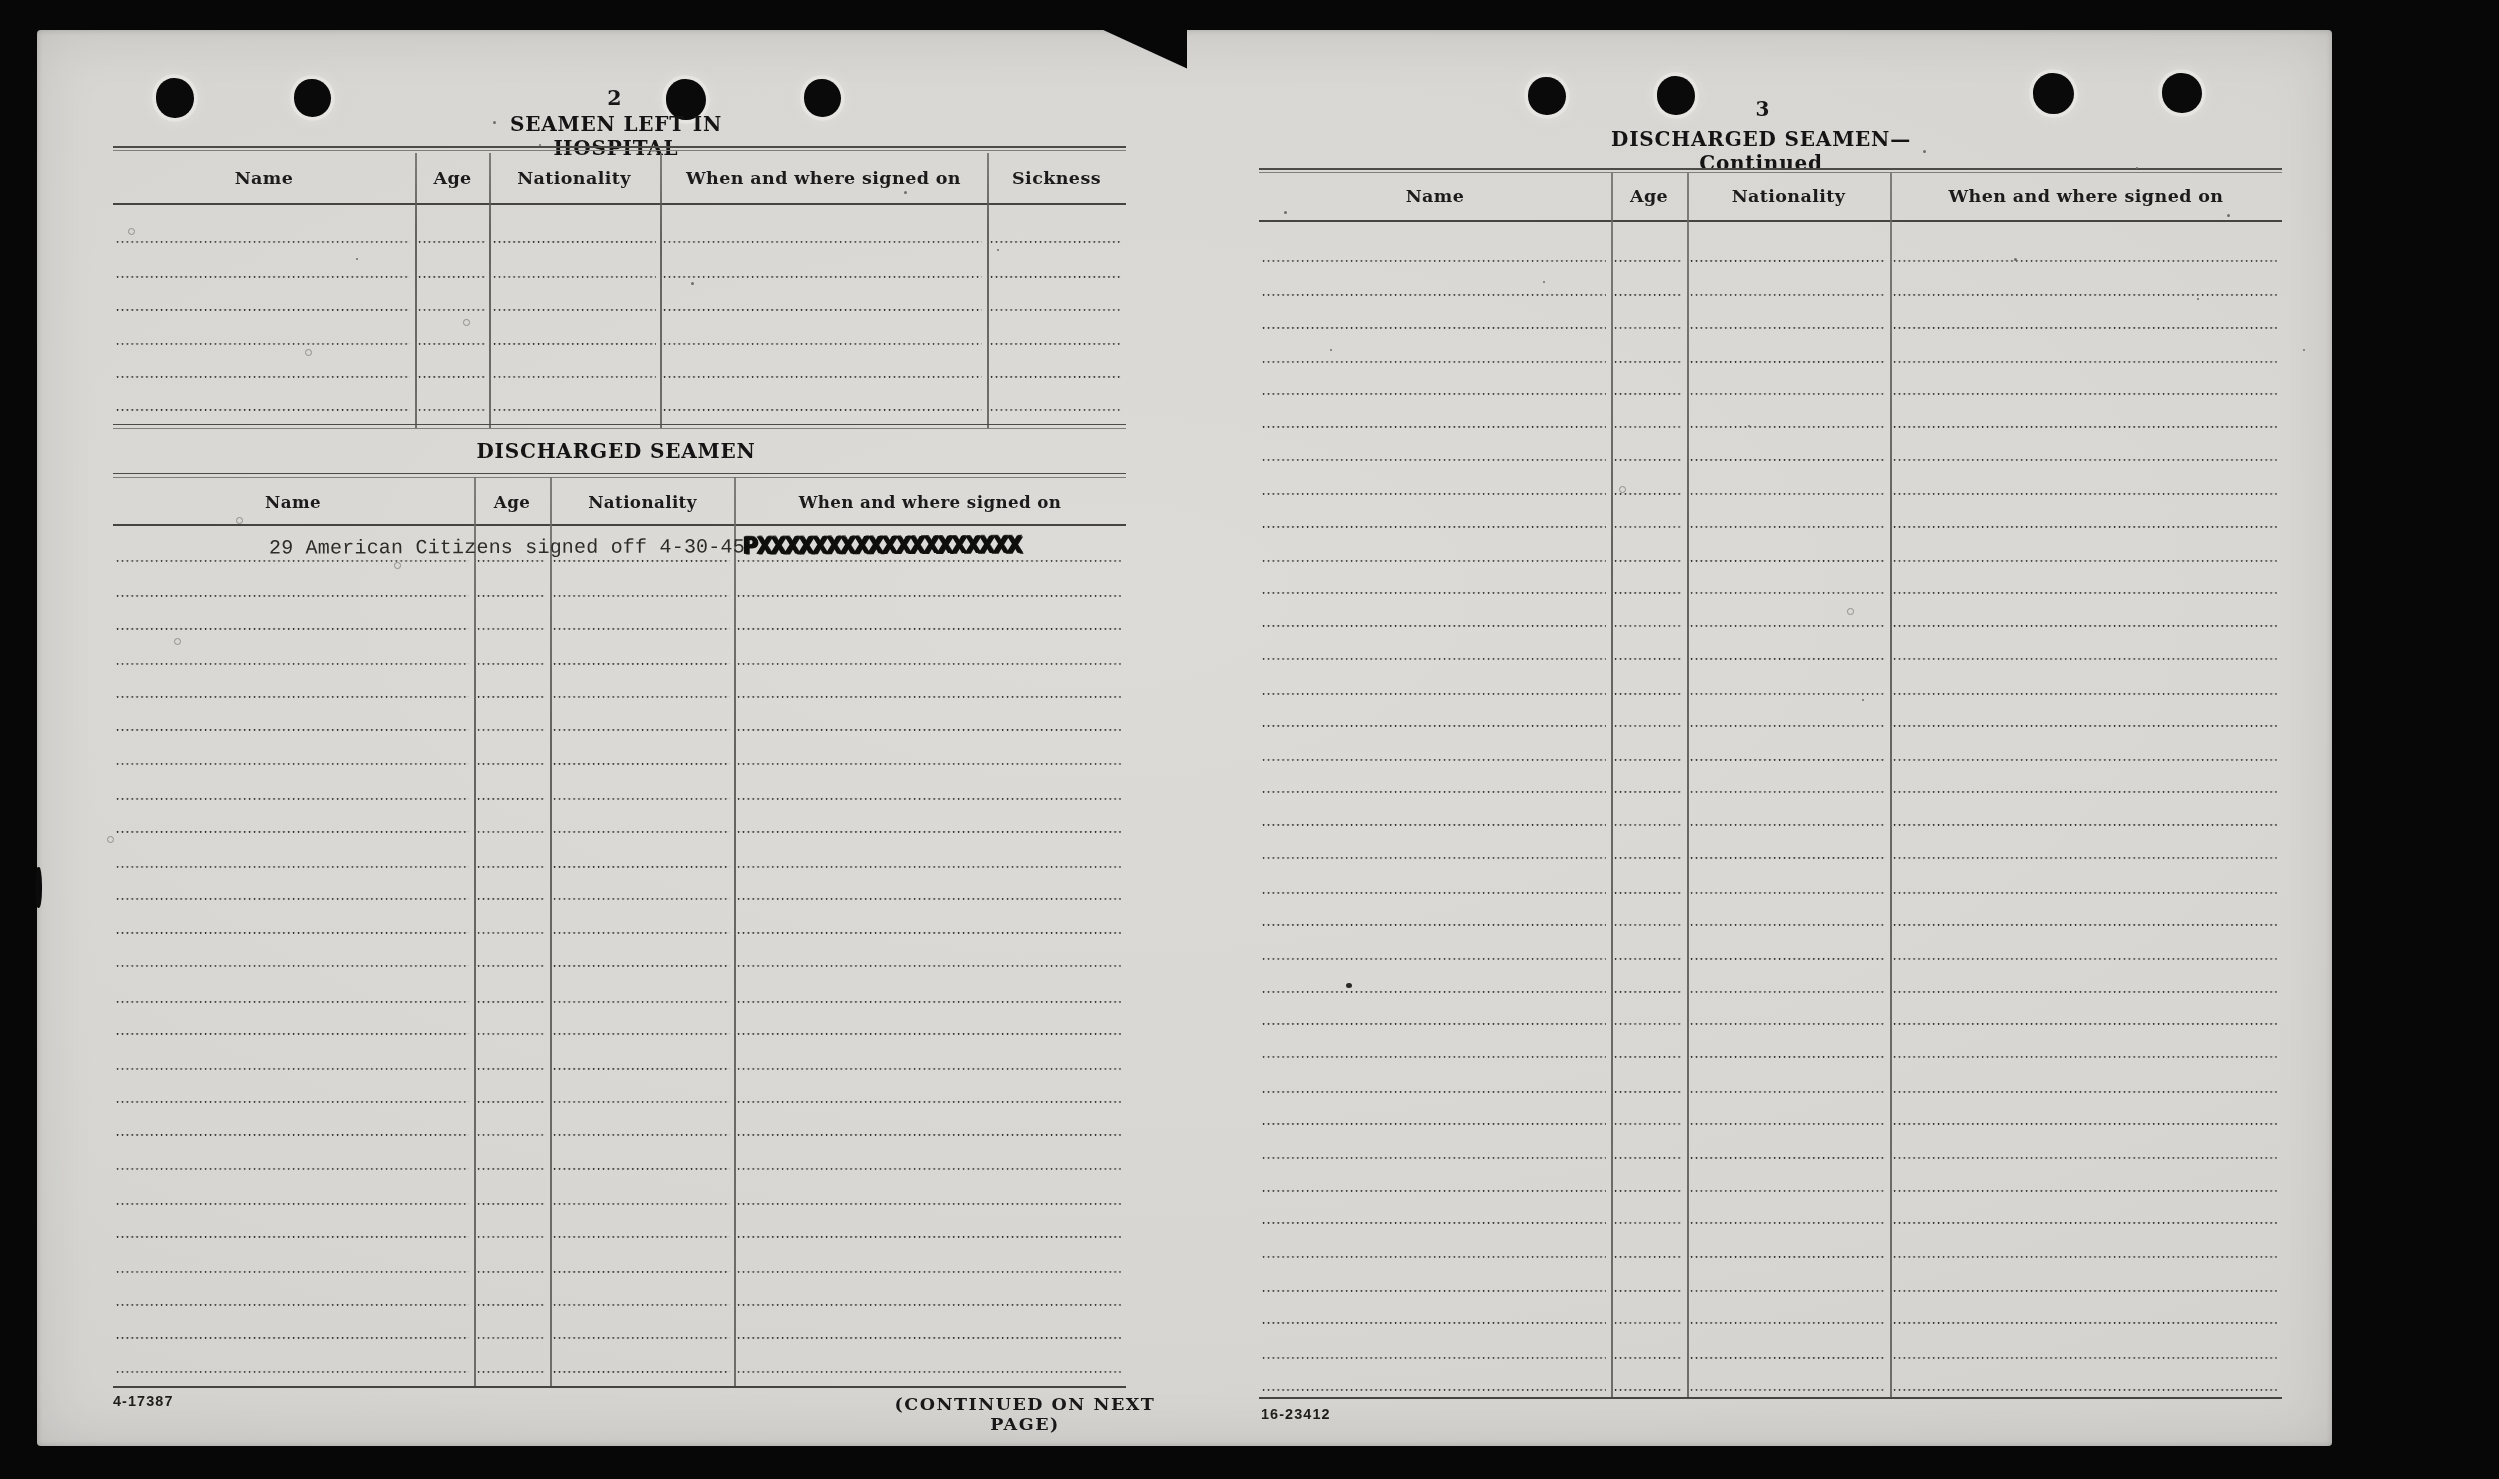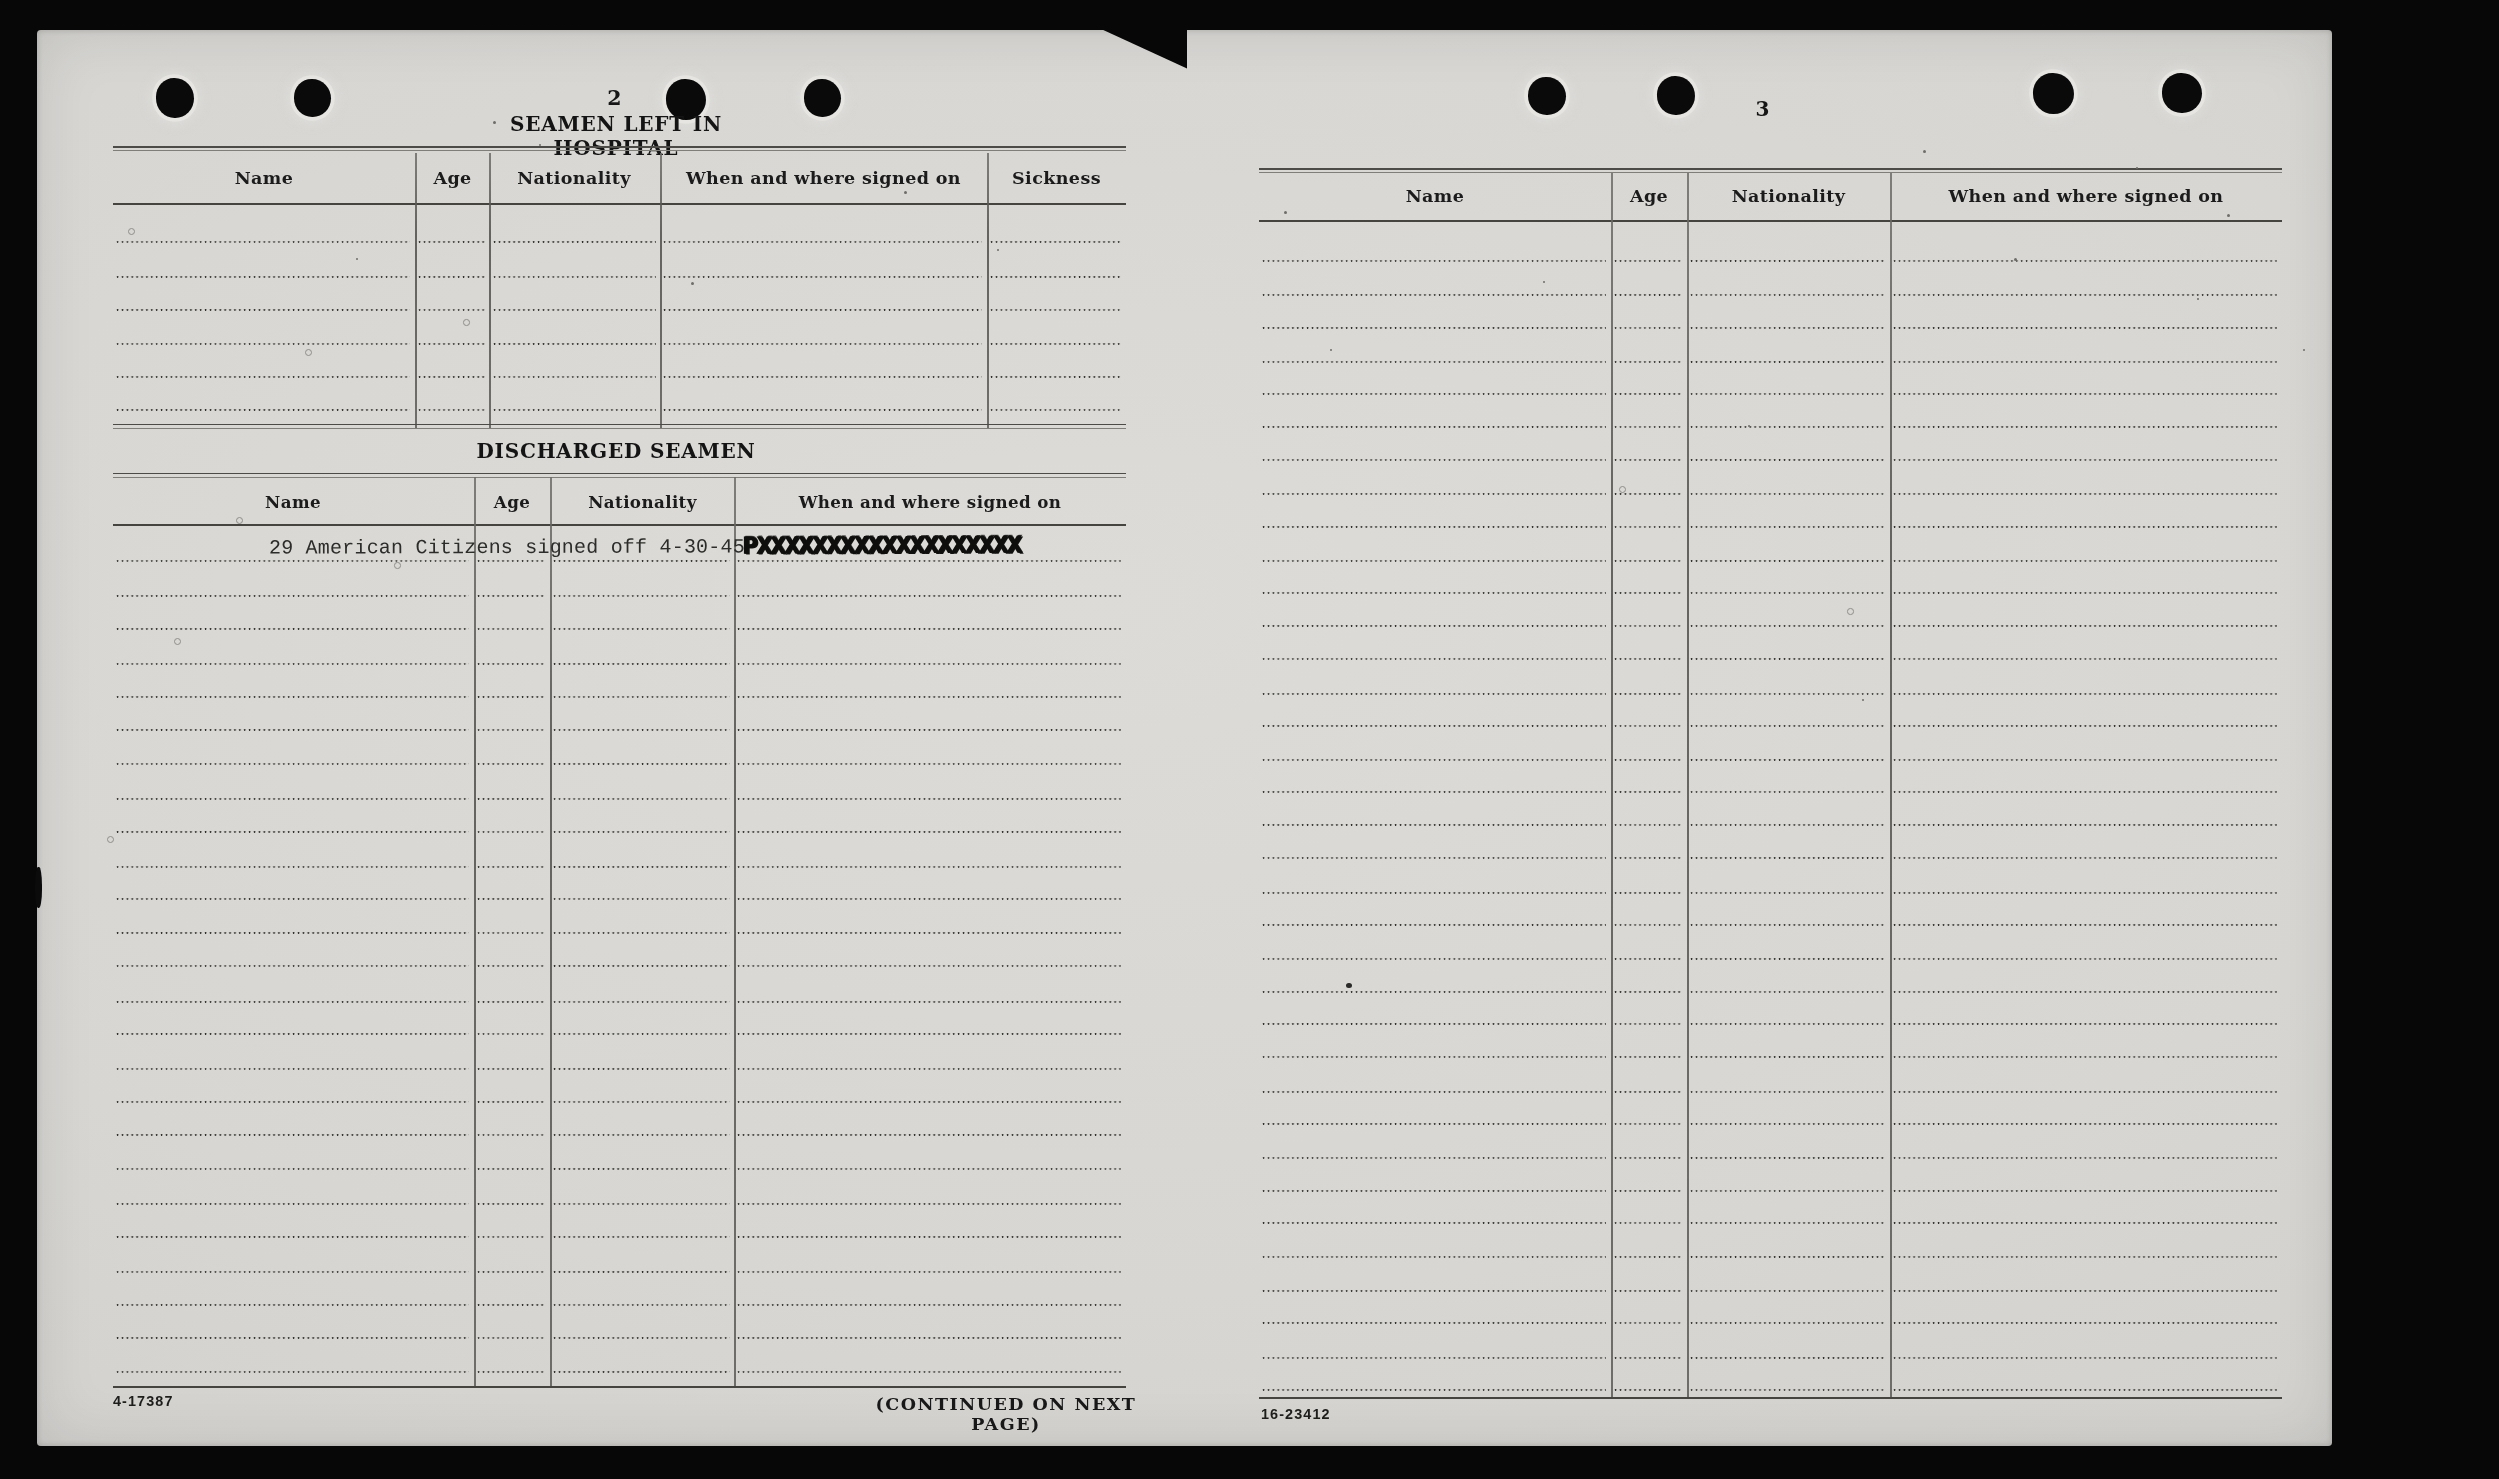--- a/index.html
+++ b/index.html
@@ -212,24 +212,25 @@
         <div class="dot" style="left: 440px; width: 68px; top: 1307px; opacity: 0.82;"></div>
         <div class="dot" style="left: 516px; width: 177px; top: 1307px; opacity: 0.88;"></div>
         <div class="dot" style="left: 700px; width: 384px; top: 1307px; opacity: 0.94;"></div>
         <div class="dot" style="left: 79px; width: 353px; top: 1341px; opacity: 0.82;"></div>
         <div class="dot" style="left: 440px; width: 68px; top: 1341px; opacity: 0.88;"></div>
         <div class="dot" style="left: 516px; width: 177px; top: 1341px; opacity: 0.94;"></div>
         <div class="dot" style="left: 700px; width: 384px; top: 1341px; opacity: 0.82;"></div>
       </div>
     <div class="solid" style="left:76px;top:1356px;width:1013px;"></div>
 
-    <div class="footnote" style="left:817px;top:1364px;width:304px;text-align:center;">(CONTINUED ON NEXT PAGE)</div>
+    <div class="footnote" style="left:836px;top:1364px;width:304px;text-align:center;">(CONTINUED ON NEXT PAGE)</div>
     <div class="formnum" style="left:76px;top:1363px;">4-17387</div>
 
     <div class="pagenum" style="left:1680px;top:67px;font-size:20px;">3</div>
+    <div class="title" style="left:1515px;top:97px;width:418px;">DISCHARGED SEAMEN—Continued</div>
 
     <div class="dbl" style="left:1222px;top:138px;width:1023px;"></div>
     <div class="colhead" style="left:1222px;top:153px;width:352px;">Name</div>
     <div class="colhead" style="left:1574px;top:153px;width:76px;">Age</div>
     <div class="colhead" style="left:1650px;top:153px;width:203px;">Nationality</div>
     <div class="colhead" style="left:1853px;top:153px;width:392px;">When and where signed on</div>
     <div class="solid" style="left:1222px;top:190px;width:1023px;"></div>
     <div class="vline" style="left:1574px;top:143px;height:1224px;"></div>
     <div class="vline" style="left:1650px;top:143px;height:1224px;"></div>
     <div class="vline" style="left:1853px;top:143px;height:1224px;"></div>

